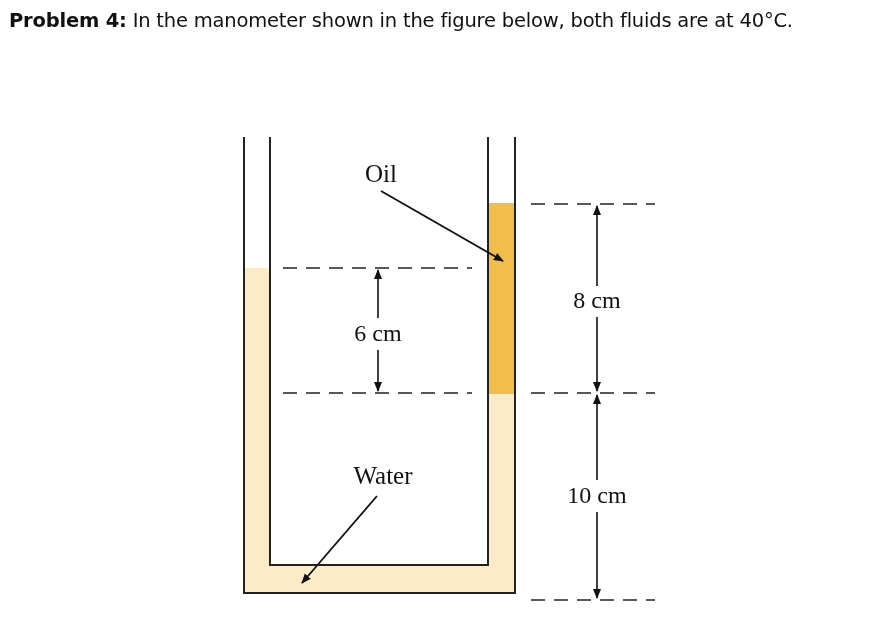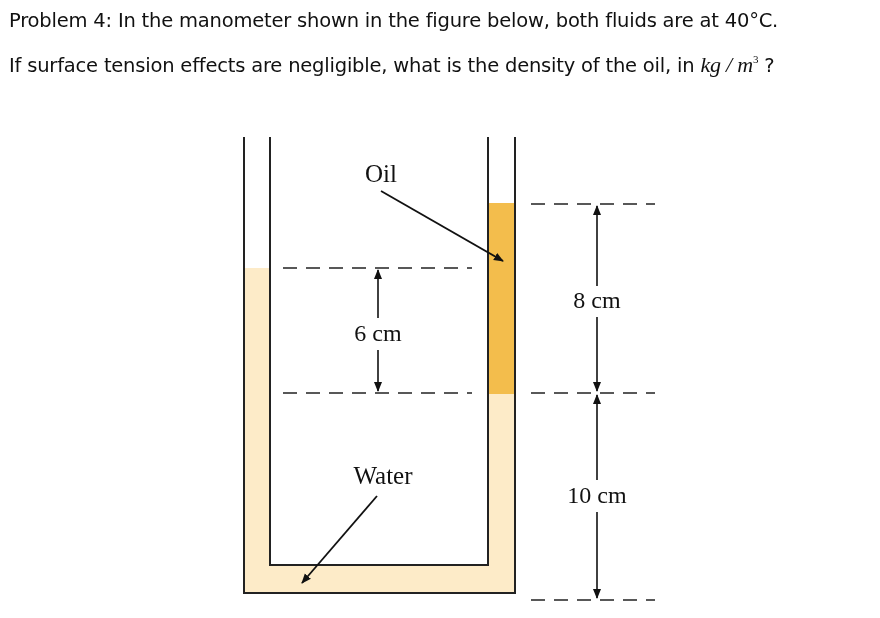--- a/index.html
+++ b/index.html
@@ -1,28 +1,27 @@
 <!DOCTYPE html>
 <html><head>
 <meta charset="utf-8">
 <style>
   html, body { margin: 0; padding: 0; background: #ffffff; }
   body { width: 880px; height: 618px; position: relative; overflow: hidden; }
   .problem { position: absolute; left: 9px; top: 2px; font-family: "DejaVu Sans", sans-serif; font-size: 19.5px; color: #111; line-height: 38px; letter-spacing: -0.2px; }
-  .problem b { font-weight: normal; }
+  .problem b { font-weight: bold; }
   .unit { font-family: "Liberation Serif", serif; font-style: italic; font-size: 22px; }
   .unit sup { font-size: 11px; font-style: normal; vertical-align: 9px; }
   svg text { font-family: "Liberation Serif", serif; fill: #111; }
 </style>
 </head>
 <body>
 
 <div class="problem">
   <div><b>Problem 4:</b><span> In the manometer shown in the figure below, both fluids are at 40°C.</span></div>
-  <div><span>If surface tension effects are negligible, what is the density of the oil, in </span><span class="unit"><span>kg / m</span><sup>3</sup></span><span> ?</span></div>
 </div>
 
 <svg width="880" height="618" style="position:absolute;left:0;top:0" xmlns="http://www.w3.org/2000/svg">
   <defs>
     <marker id="ah" markerWidth="10" markerHeight="10" refX="9" refY="5" orient="auto" markerUnits="userSpaceOnUse">
       <path d="M0,1 L10,5 L0,9 Z" fill="#111"></path>
     </marker>
   </defs>
 
   <g>

